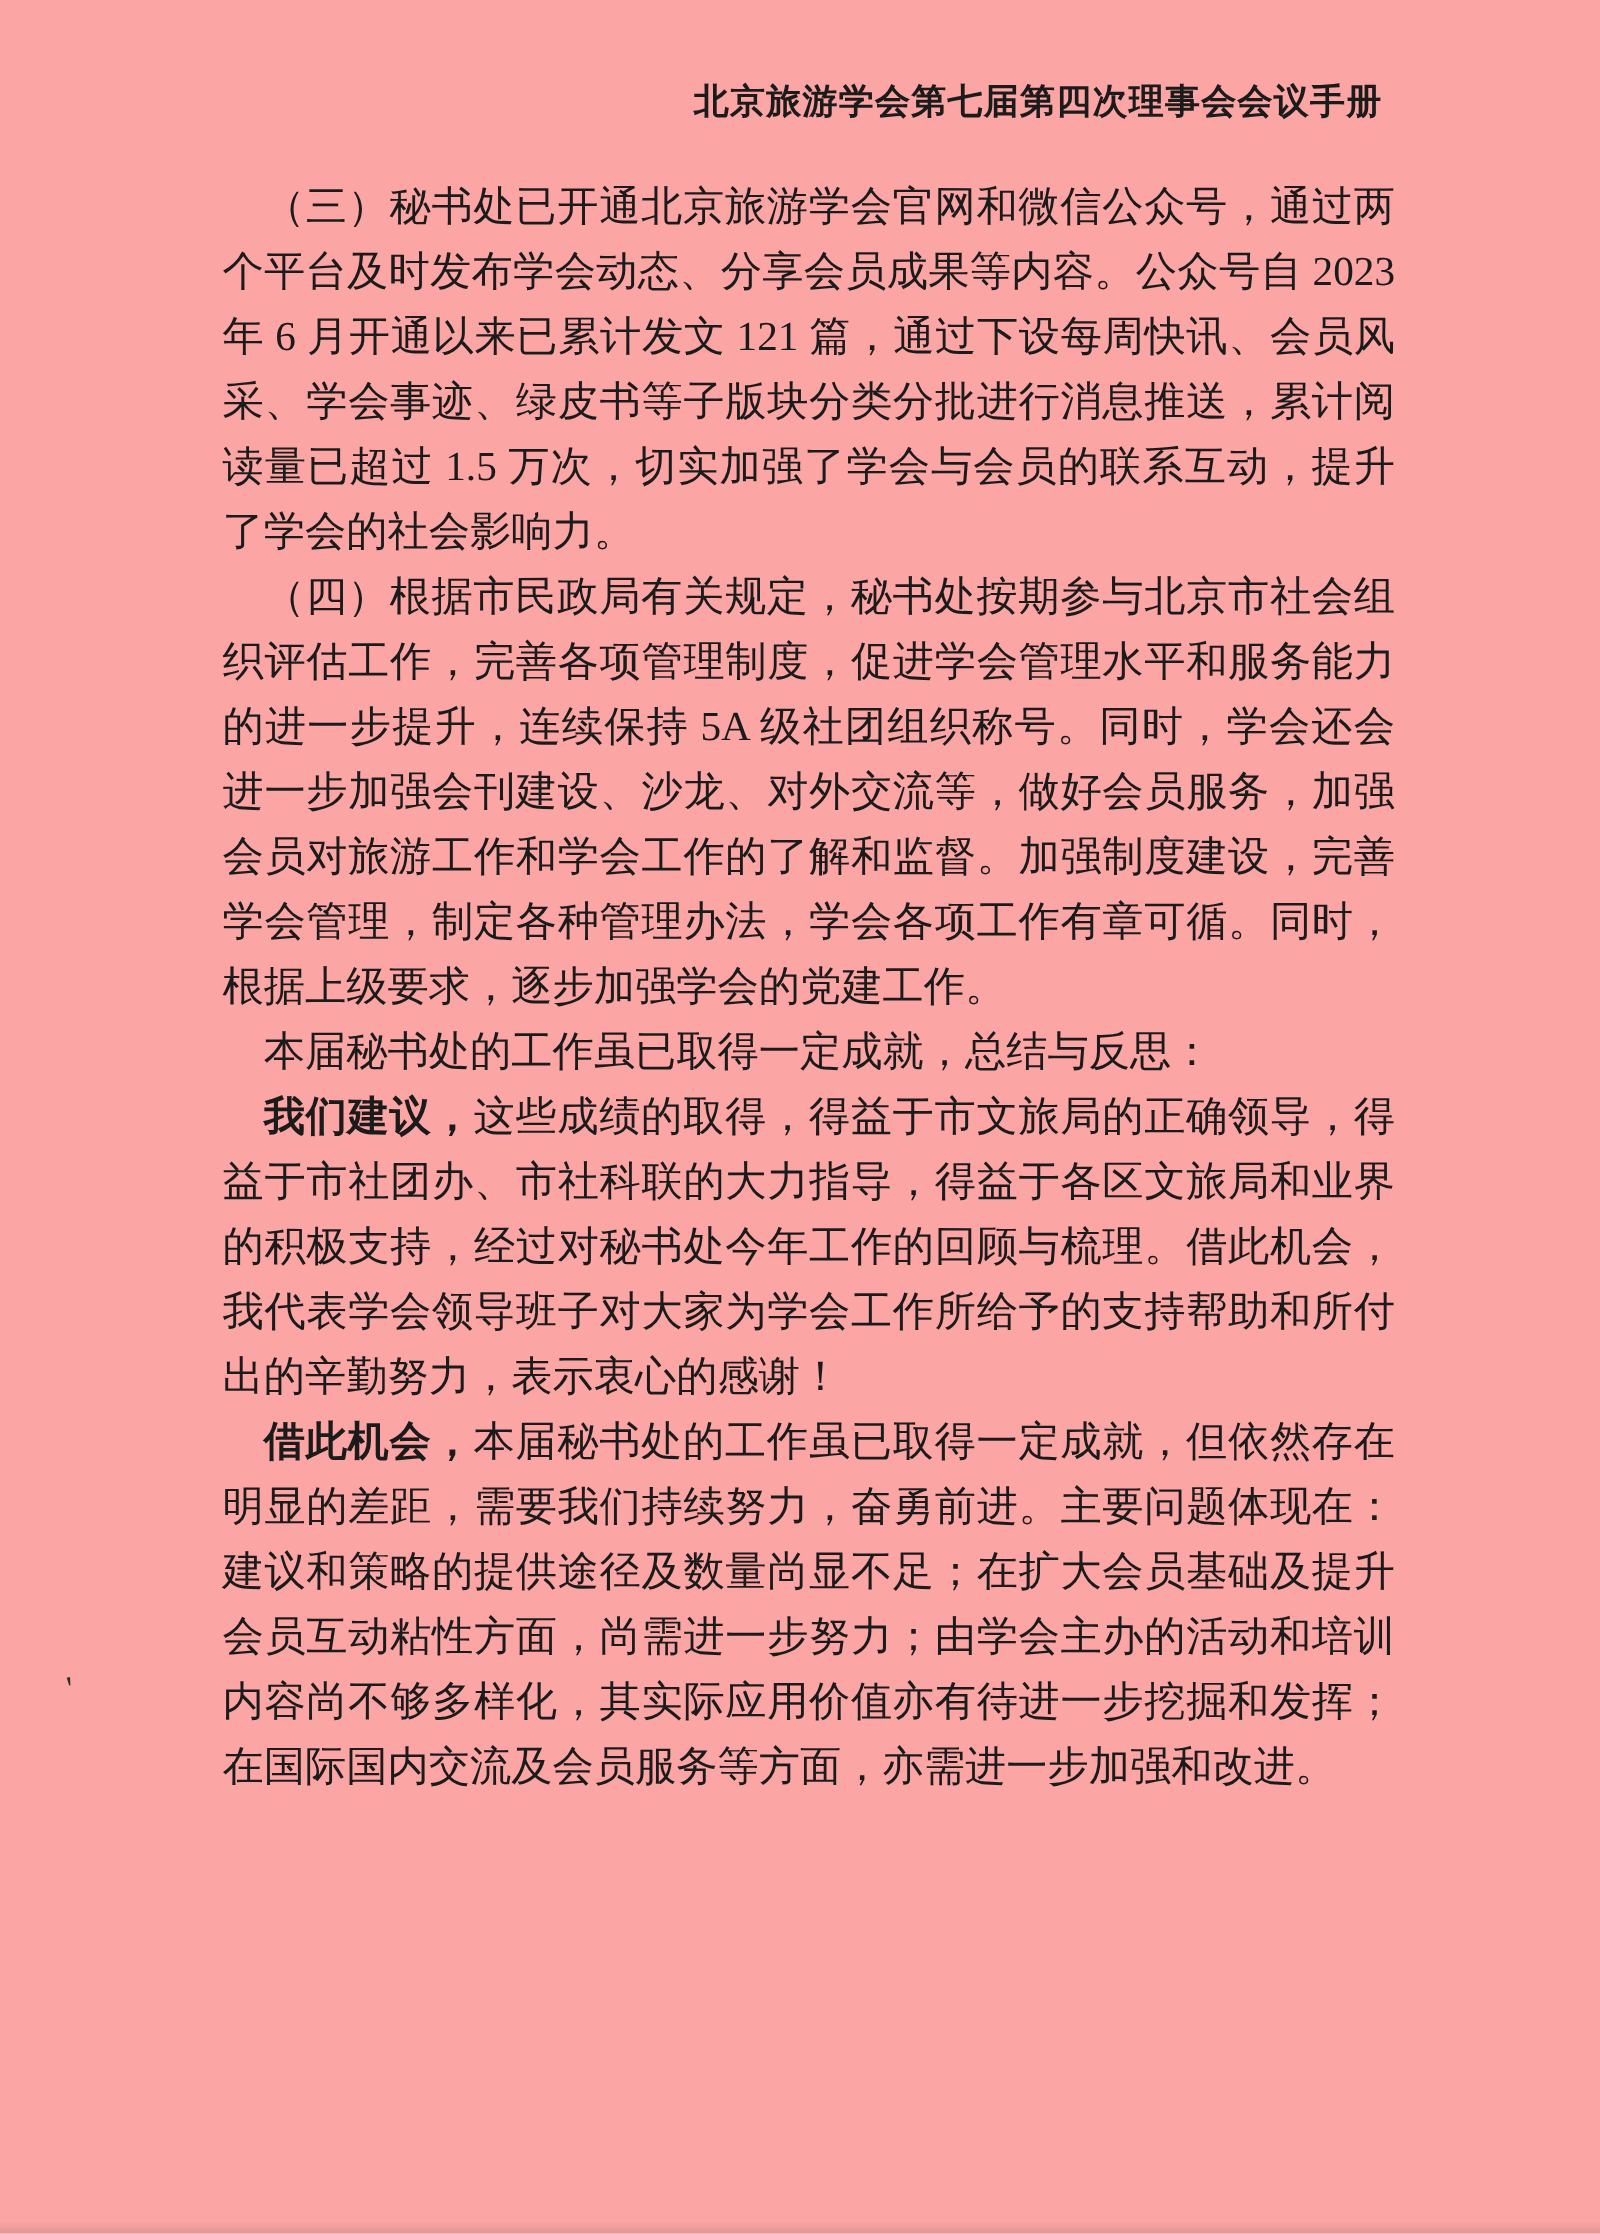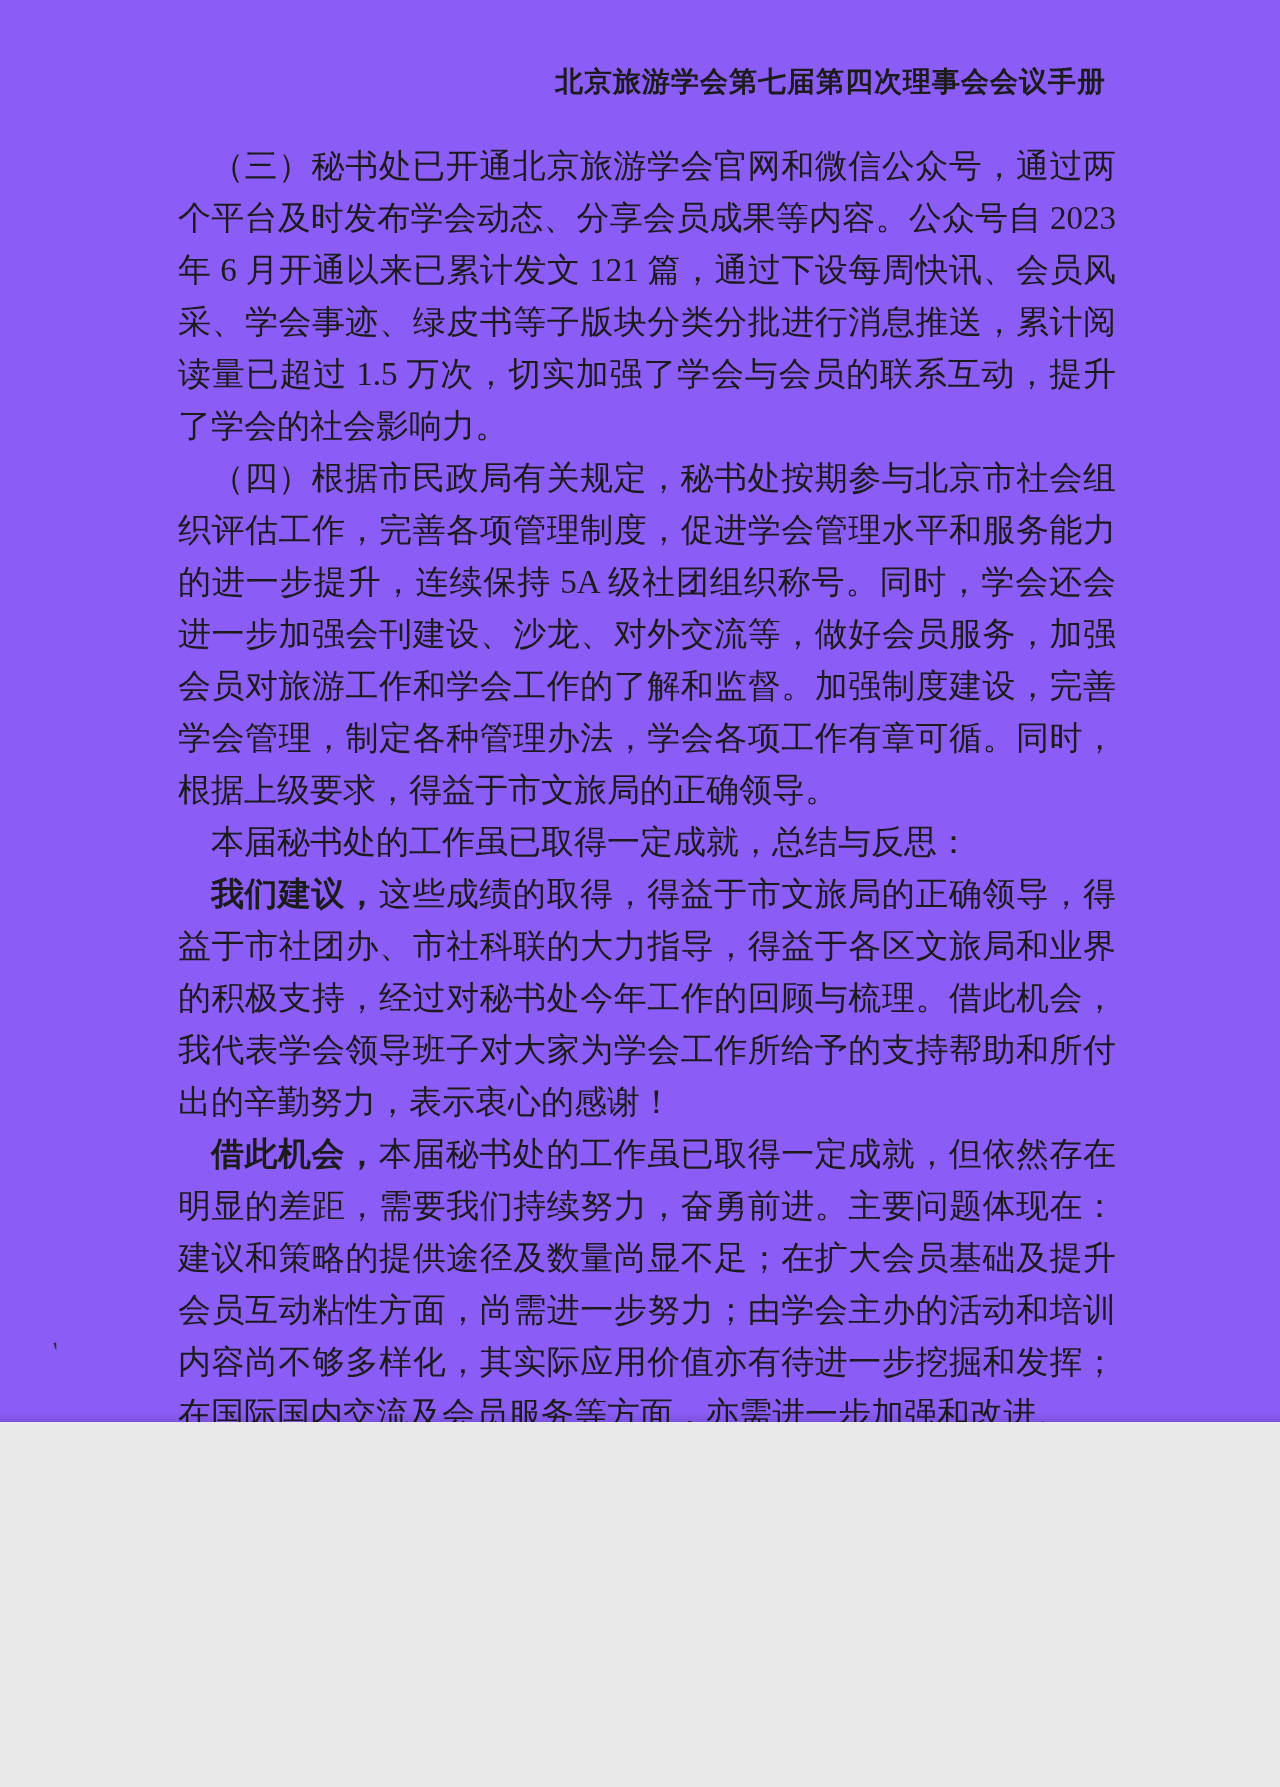--- a/index.html
+++ b/index.html
@@ -1,22 +1,22 @@
 <!DOCTYPE html>
 <html><head>
 <meta charset="utf-8">
 <style>
   * { margin: 0; padding: 0; box-sizing: border-box; }
   html, body { background: #e9e9e9; }
   .page {
     position: relative;
     width: 1280px;
-    height: 1422px;
+    height: 1787px;
     margin: 0 auto;
-    background: #8b5cf6;
+    background: #fca5a5;
     overflow: hidden;
     font-family: "Liberation Serif", serif;
     color: #1b1b1b;
   }
   .header {
     position: absolute;
     top: 66px;
     right: 174px;
     font-size: 28px;
     line-height: 32px;
@@ -60,21 +60,21 @@
 <body>
 
 <div class="page">
 
   <div class="header">北京旅游学会第七届第四次理事会会议手册</div>
 
   <div class="body-text">
 
     <p class="para"><b class="lead"></b><span>（三）秘书处已开通北京旅游学会官网和微信公众号，通过两个平台及时发布学会动态、分享会员成果等内容。公众号自 2023 年 6 月开通以来已累计发文 121 篇，通过下设每周快讯、会员风采、学会事迹、绿皮书等子版块分类分批进行消息推送，累计阅读量已超过 1.5 万次，切实加强了学会与会员的联系互动，提升了学会的社会影响力。</span></p>
 
-    <p class="para"><b class="lead"></b><span>（四）根据市民政局有关规定，秘书处按期参与北京市社会组织评估工作，完善各项管理制度，促进学会管理水平和服务能力的进一步提升，连续保持 5A 级社团组织称号。同时，学会还会进一步加强会刊建设、沙龙、对外交流等，做好会员服务，加强会员对旅游工作和学会工作的了解和监督。加强制度建设，完善学会管理，制定各种管理办法，学会各项工作有章可循。同时，根据上级要求，得益于市文旅局的正确领导。</span></p>
+    <p class="para"><b class="lead"></b><span>（四）根据市民政局有关规定，秘书处按期参与北京市社会组织评估工作，完善各项管理制度，促进学会管理水平和服务能力的进一步提升，连续保持 5A 级社团组织称号。同时，学会还会进一步加强会刊建设、沙龙、对外交流等，做好会员服务，加强会员对旅游工作和学会工作的了解和监督。加强制度建设，完善学会管理，制定各种管理办法，学会各项工作有章可循。同时，根据上级要求，逐步加强学会的党建工作。</span></p>
 
     <p class="para"><b class="lead"></b><span>本届秘书处的工作虽已取得一定成就，总结与反思：</span></p>
 
     <p class="para"><b class="lead">我们建议，</b><span>这些成绩的取得，得益于市文旅局的正确领导，得益于市社团办、市社科联的大力指导，得益于各区文旅局和业界的积极支持，经过对秘书处今年工作的回顾与梳理。借此机会，我代表学会领导班子对大家为学会工作所给予的支持帮助和所付出的辛勤努力，表示衷心的感谢！</span></p>
 
     <p class="para"><b class="lead">借此机会，</b><span>本届秘书处的工作虽已取得一定成就，但依然存在明显的差距，需要我们持续努力，奋勇前进。主要问题体现在：建议和策略的提供途径及数量尚显不足；在扩大会员基础及提升会员互动粘性方面，尚需进一步努力；由学会主办的活动和培训内容尚不够多样化，其实际应用价值亦有待进一步挖掘和发挥；在国际国内交流及会员服务等方面，亦需进一步加强和改进。</span></p>
 
 
   </div>
 

